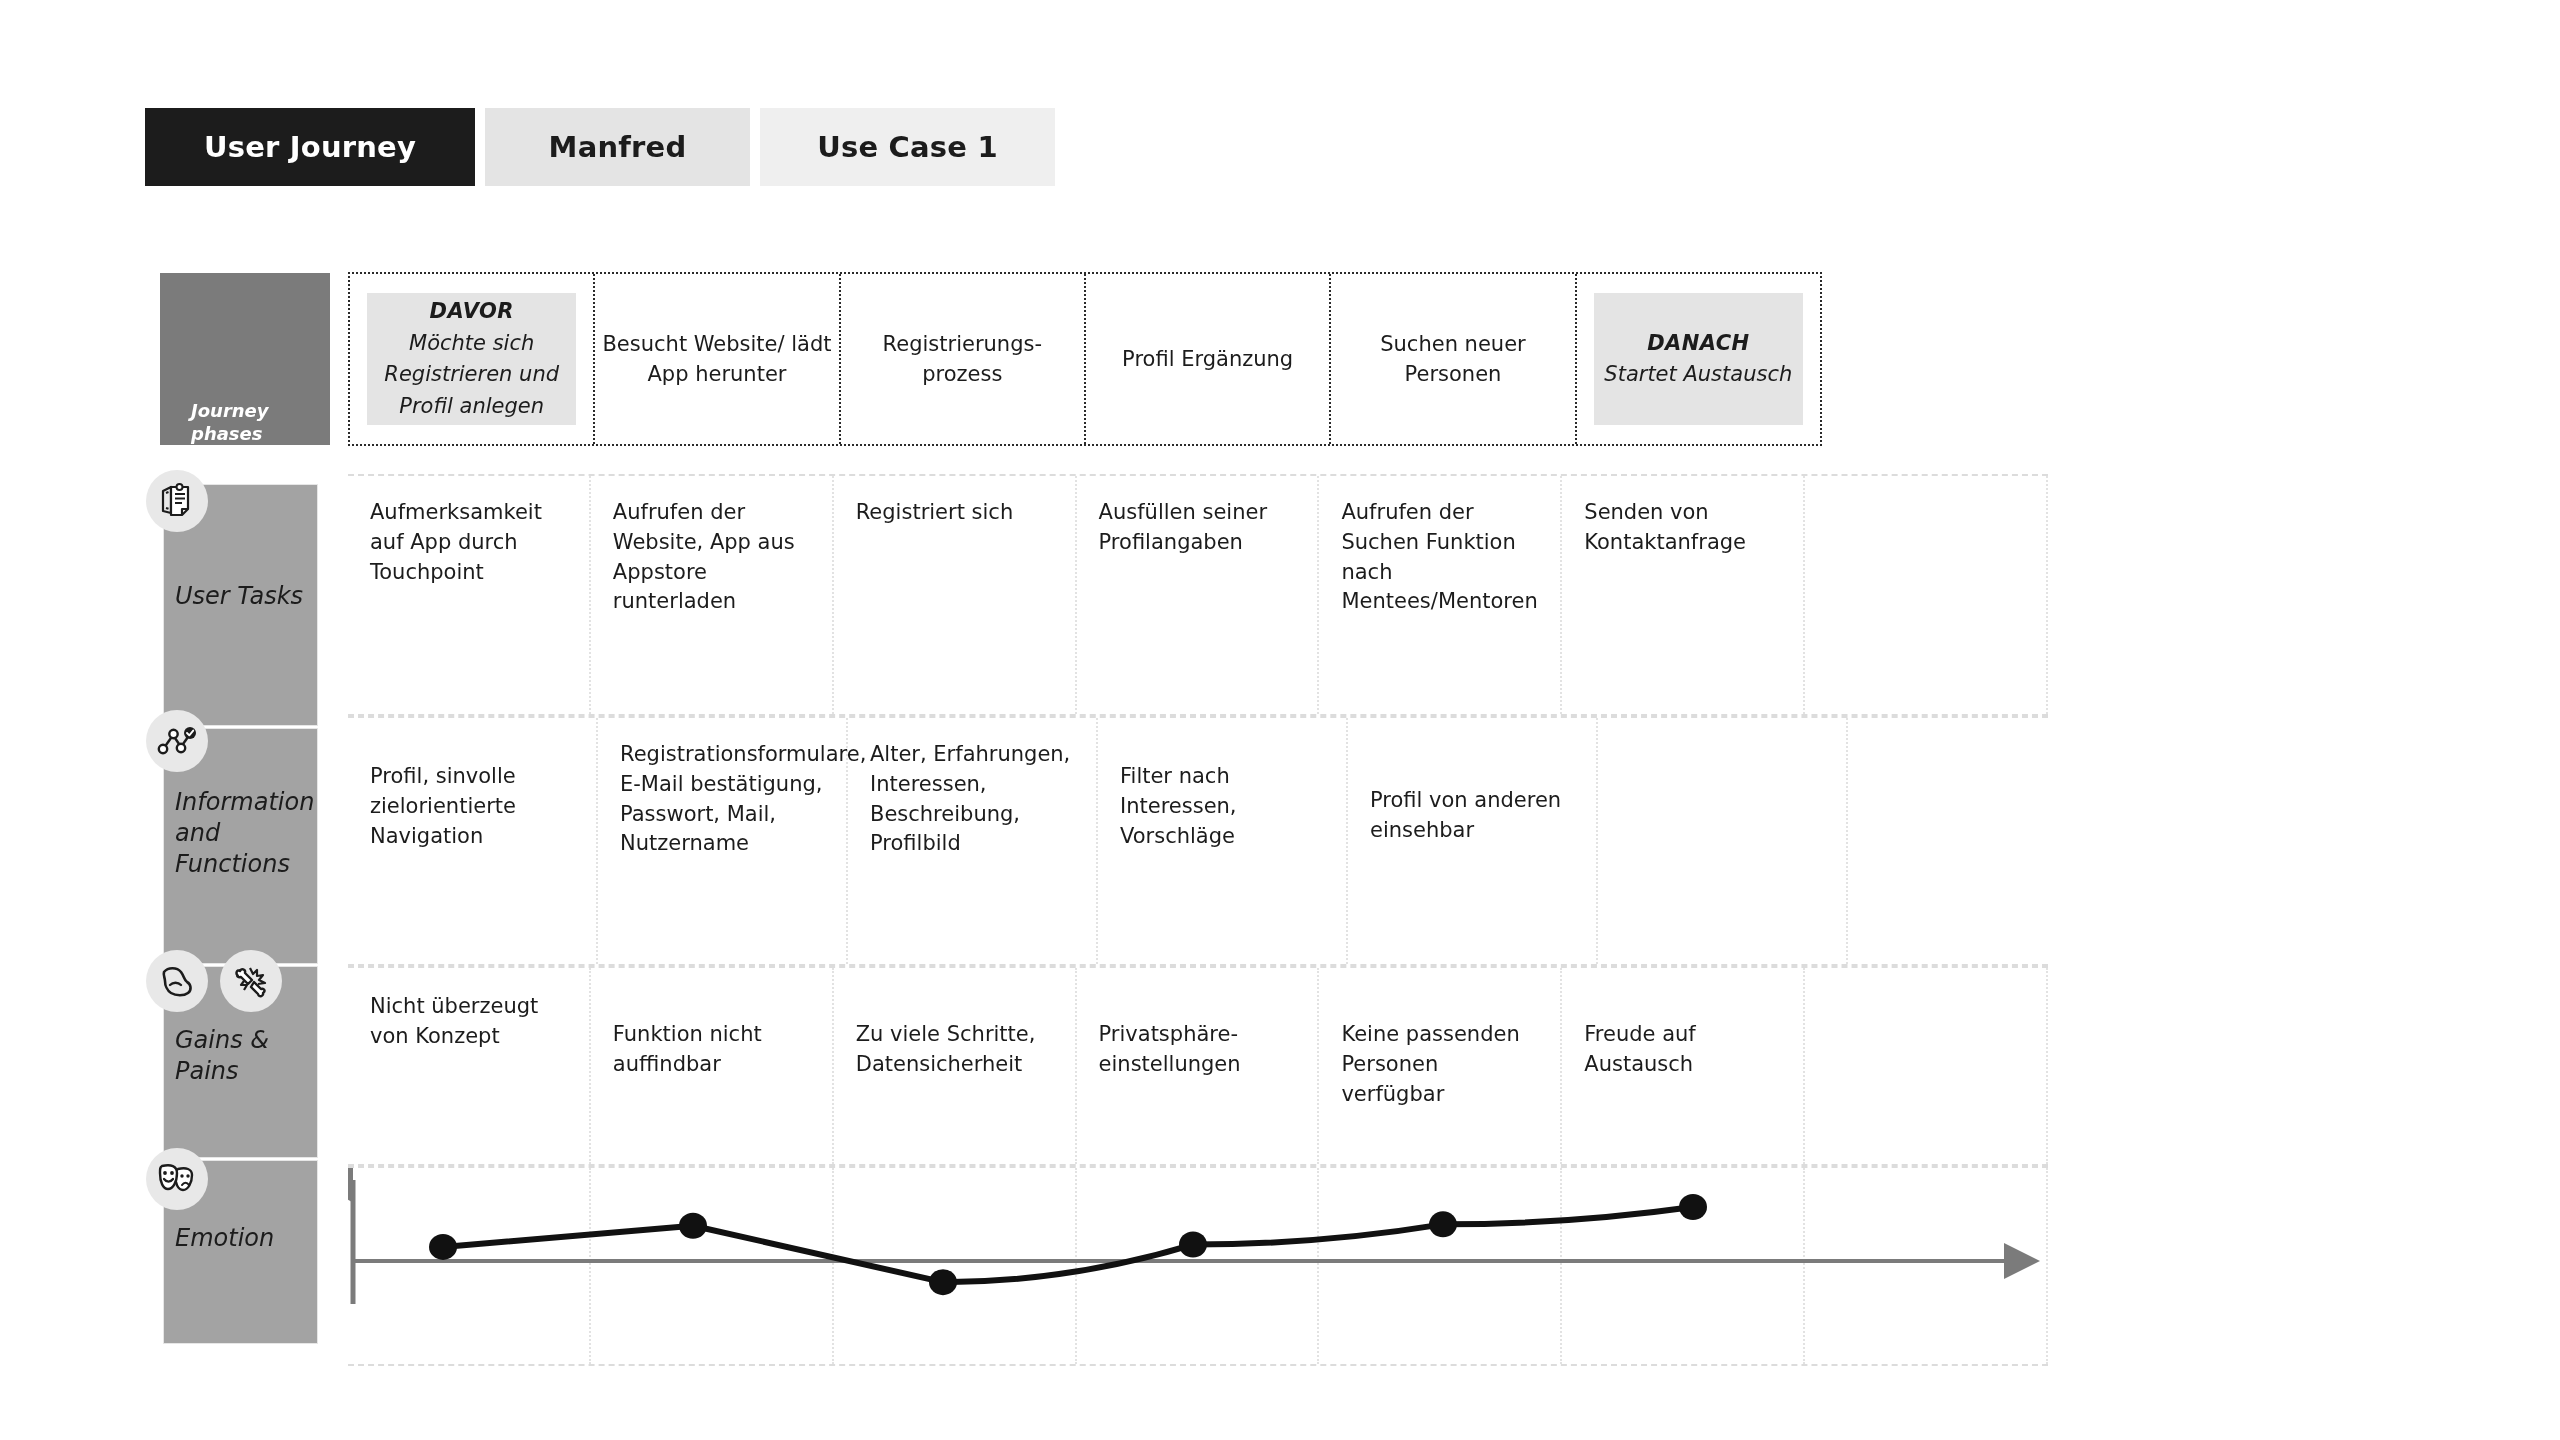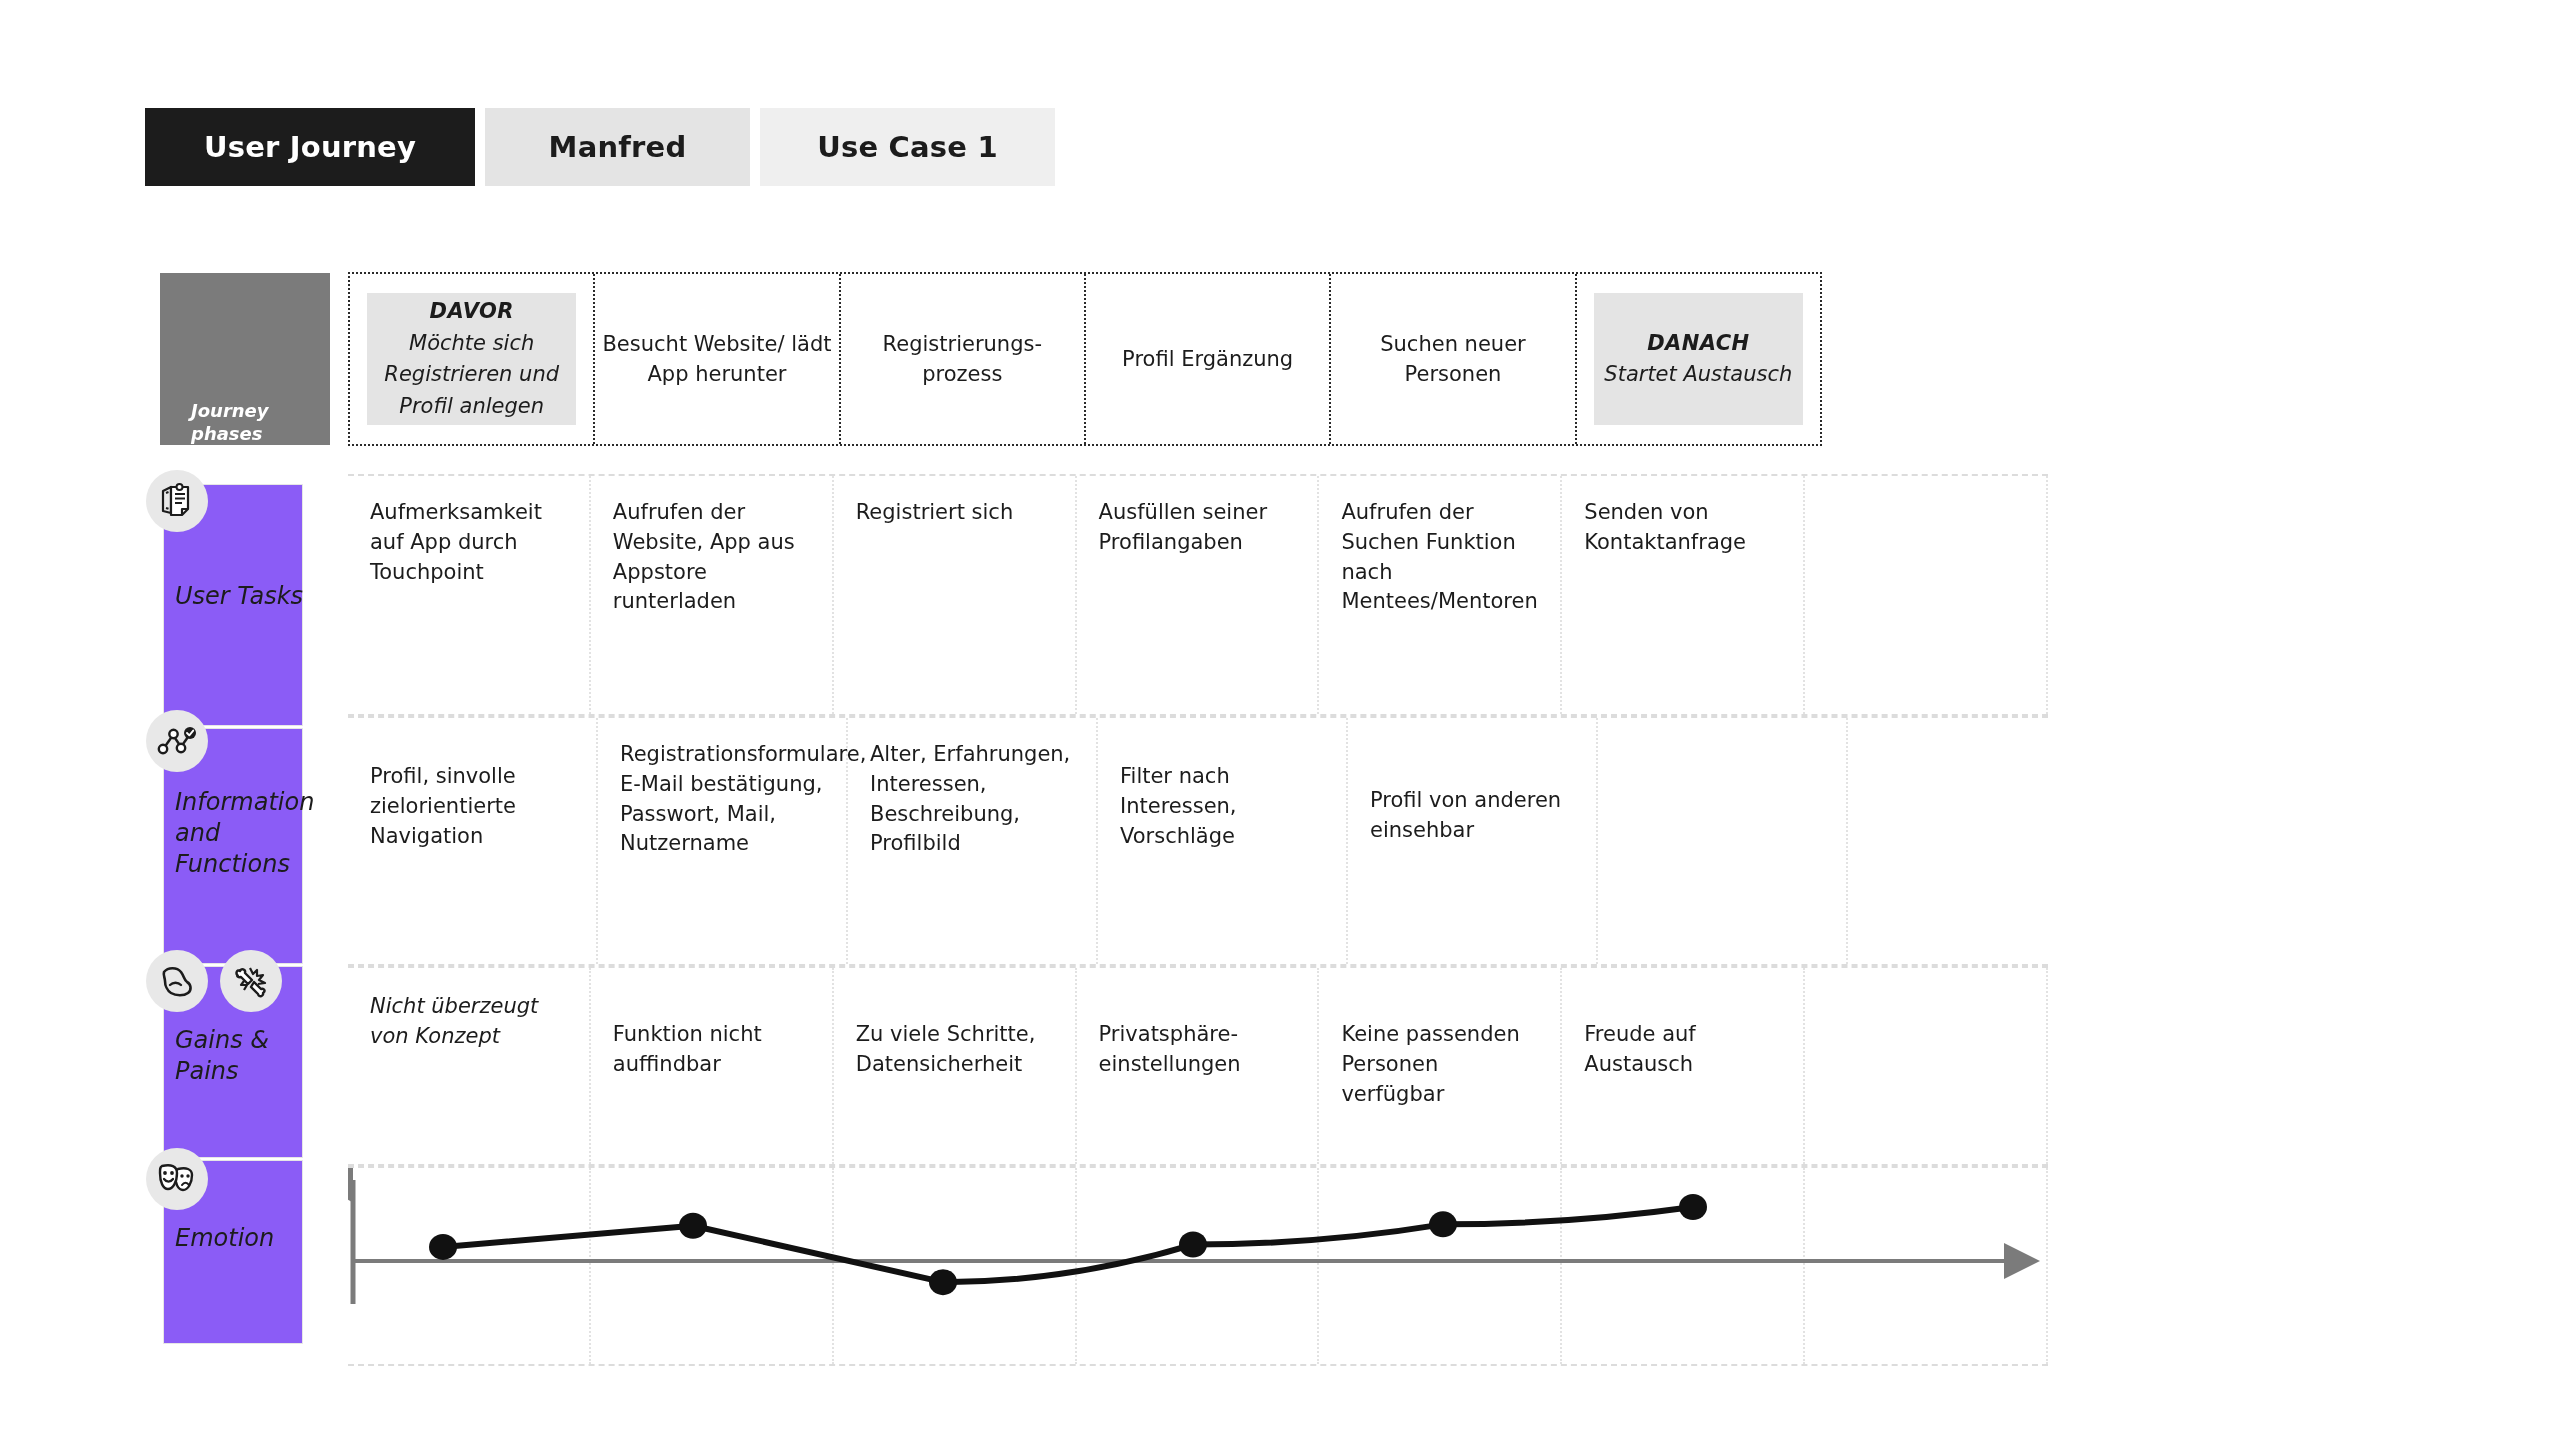--- a/index.html
+++ b/index.html
@@ -63,22 +63,22 @@
   .row-cells { position: absolute; left: 0; top: 0; height: 100%; width: 1700px; display: flex; }
   .cell {
     width: 250px; height: 100%; border-right: 2px dotted #e2e2e2;
     padding: 22px 20px 0 22px; position: relative;
   }
   .cell:last-child { border-right: 2px dotted #e2e2e2; }
   .cell-text { font-size: 21px; line-height: 1.42; color: #1c1c1c; }
 
   
   .row-label {
-    position: absolute; left: 163px; width: 140px;
-    border: 1px solid #e6e6e6; background: #8b5cf6;
+    position: absolute; left: 163px; width: 155px;
+    border: 1px solid #e6e6e6; background: #a3a3a3;
   }
   .row-label .rl-text {
     position: absolute; left: 11px; font-size: 24px; font-style: italic;
     color: #1c1c1c; line-height: 1.3; width: 150px;
   }
   .icon-bubble {
     position: absolute; width: 62px; height: 62px; border-radius: 50%;
     background: #e8e8e8; display: flex; align-items: center; justify-content: center;
   }
 
@@ -243,21 +243,21 @@
           </div>
         <div class="cell" style="padding-top:68px;">
             <div class="cell-text">Profil von anderen einsehbar</div>
           </div>
         <div class="cell"></div>
       </div>
     </div>
 
     <div class="grid-row" style="top:492px; height:200px;">
       <div class="row-cells">
-        <div class="cell" style="padding-top:24px;font-style:italic;">
+        <div class="cell" style="padding-top:24px;">
             <div class="cell-text">Nicht überzeugt von Konzept</div>
           </div>
         <div class="cell" style="padding-top:52px;">
             <div class="cell-text">Funktion nicht auffindbar</div>
           </div>
         <div class="cell" style="padding-top:52px;">
             <div class="cell-text">Zu viele Schritte, Datensicherheit</div>
           </div>
         <div class="cell" style="padding-top:52px;">
             <div class="cell-text">Privatsphäre- einstellungen</div>

